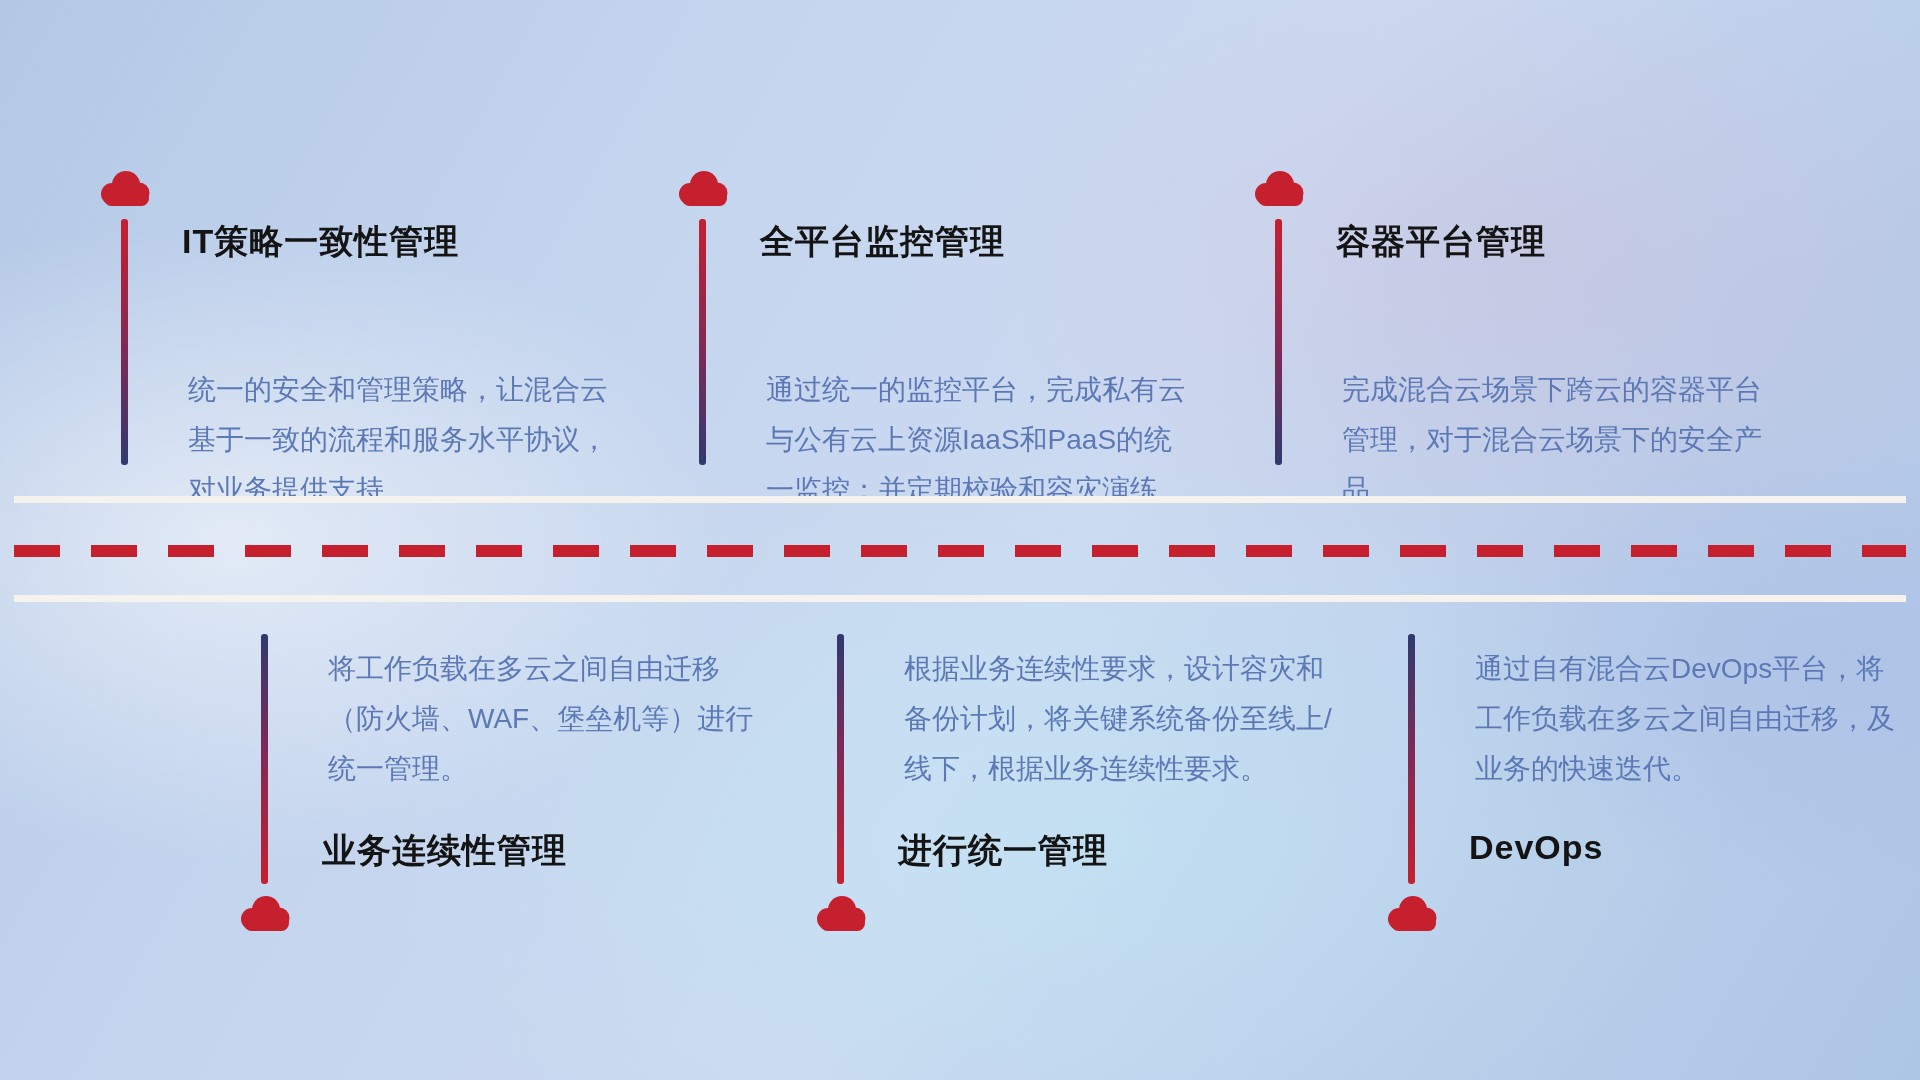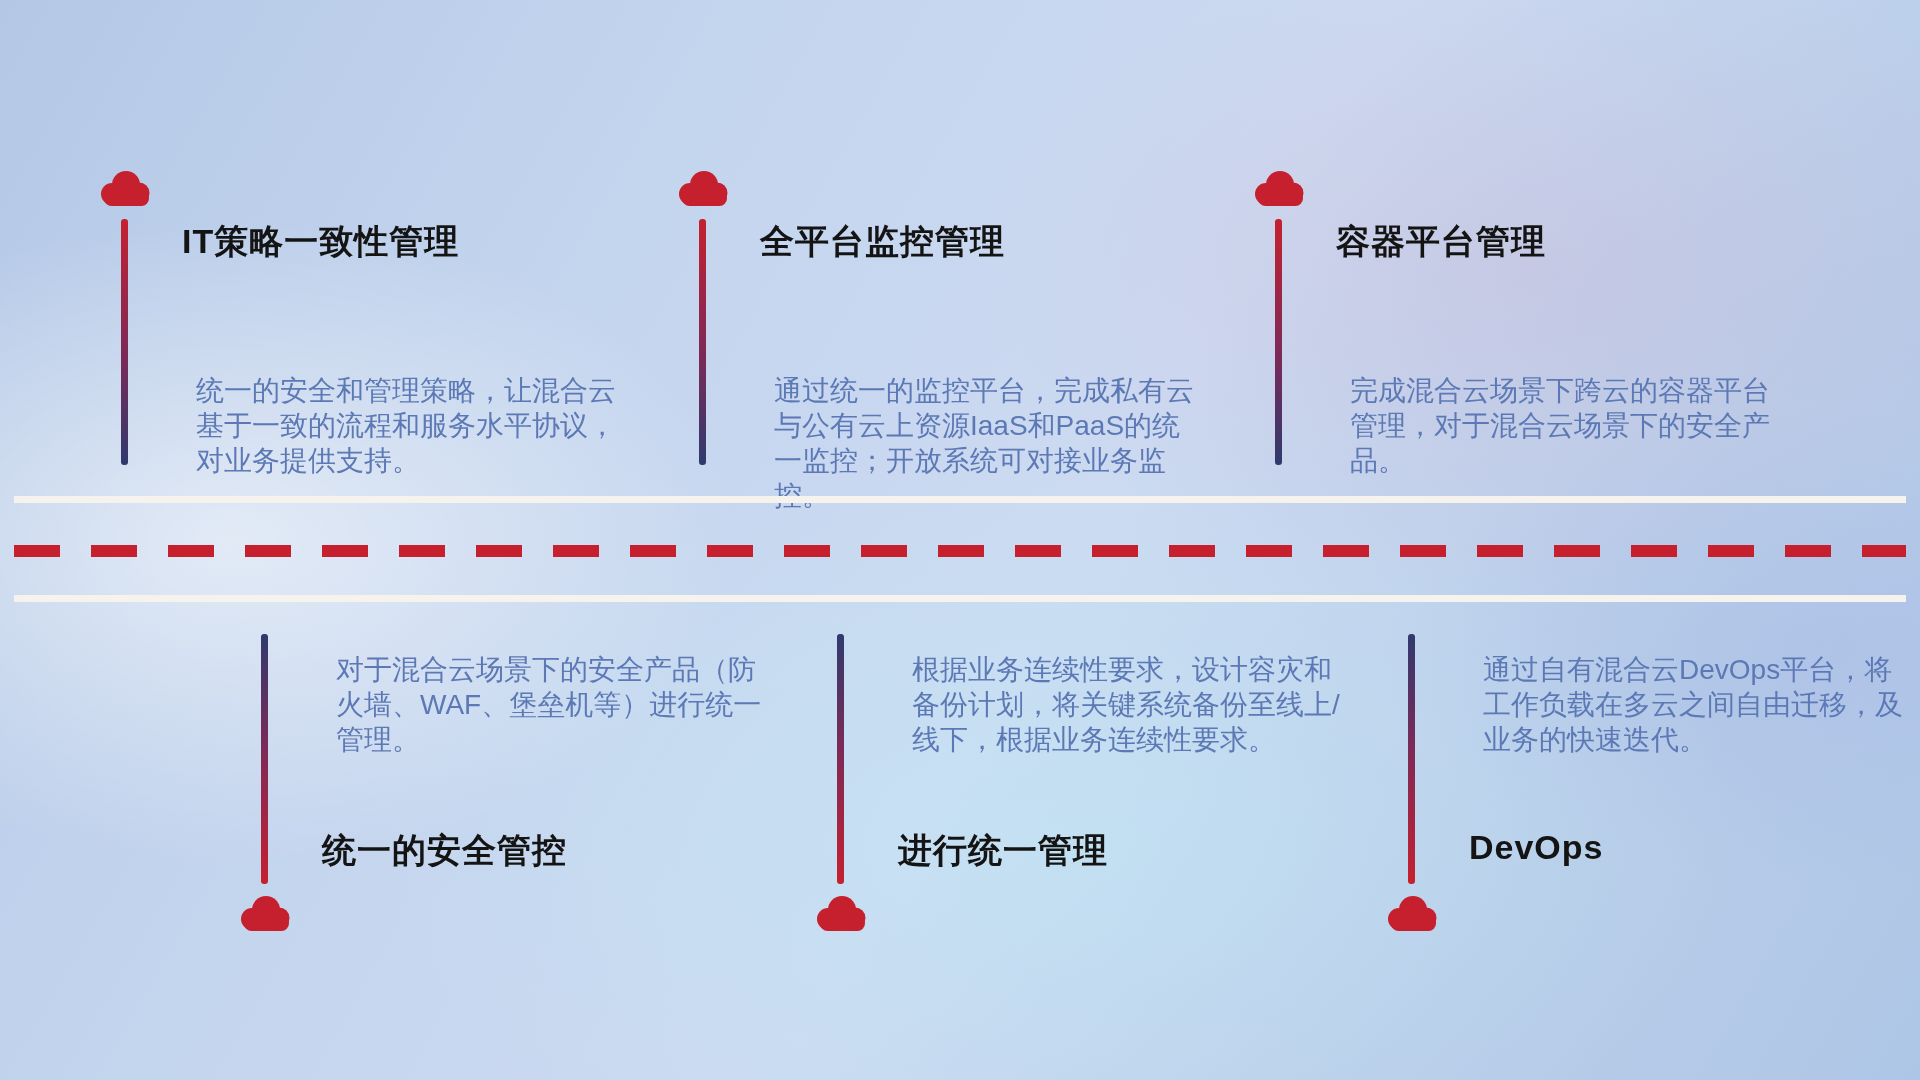--- a/index.html
+++ b/index.html
@@ -51,22 +51,22 @@
   
   .item-title {
     position: absolute; left: 86px; margin: 0;
     font-size: 34px; font-weight: 600; letter-spacing: 1px;
     color: var(--title, #141414); white-space: nowrap;
   }
   .col-top .item-title    { top: 50px; }
   .col-bottom .item-title { top: 194px; }
 
   .item-desc {
-    position: absolute; left: 86px; margin: 14px;
-    width: 432px; font-size: 28px; line-height: 35px;
+    position: absolute; left: 86px; margin: 6px;
+    width: 432px; font-size: 28px; line-height: 50px;
     color: var(--desc, #5c79b5);
   }
   .col-top .item-desc    { top: 190px; }
   .col-bottom .item-desc { top: 4px; }
 
   
   .road-line {
     position: absolute; left: 14px; right: 14px; height: 7px;
     background: var(--road, #f6f3ee);
   }
@@ -106,21 +106,21 @@
         <g fill="currentColor">
           <circle cx="16" cy="25" r="11"></circle>
             <circle cx="30" cy="16" r="14"></circle>
           <circle cx="43" cy="24" r="10.5"></circle>
             <rect x="8" y="22" width="45" height="15" rx="7.5"></rect>
         </g>
       </svg>
     </div>
     <div class="stem"></div>
     <h2 class="item-title">全平台监控管理</h2>
-    <p class="item-desc">通过统一的监控平台，完成私有云与公有云上资源IaaS和PaaS的统一监控；开放系统可对接业务监控。</p>
+    <p class="item-desc">通过统一的监控平台，完成私有云与公有云上资源IaaS和PaaS的统一监控；并定期校验和容灾演练。</p>
   </div>
 
   <div class="col col-top c3">
     <div class="cloud">
       <svg width="58" height="38" viewBox="0 0 58 38" aria-hidden="true">
         <g fill="currentColor">
           <circle cx="16" cy="25" r="11"></circle>
             <circle cx="30" cy="16" r="14"></circle>
           <circle cx="43" cy="24" r="10.5"></circle>
             <rect x="8" y="22" width="45" height="15" rx="7.5"></rect>
@@ -141,22 +141,22 @@
     <div class="cloud">
       <svg width="58" height="38" viewBox="0 0 58 38" aria-hidden="true">
         <g fill="currentColor">
           <circle cx="16" cy="25" r="11"></circle>
             <circle cx="30" cy="16" r="14"></circle>
           <circle cx="43" cy="24" r="10.5"></circle>
             <rect x="8" y="22" width="45" height="15" rx="7.5"></rect>
         </g>
       </svg>
     </div>
-    <p class="item-desc">对于混合云场景下的安全产品（防火墙、WAF、堡垒机等）进行统一管理。</p>
-    <h2 class="item-title">统一的安全管控</h2>
+    <p class="item-desc">将工作负载在多云之间自由迁移（防火墙、WAF、堡垒机等）进行统一管理。</p>
+    <h2 class="item-title">业务连续性管理</h2>
   </div>
 
   <div class="col col-bottom c2">
     <div class="stem"></div>
     <div class="cloud">
       <svg width="58" height="38" viewBox="0 0 58 38" aria-hidden="true">
         <g fill="currentColor">
           <circle cx="16" cy="25" r="11"></circle>
             <circle cx="30" cy="16" r="14"></circle>
           <circle cx="43" cy="24" r="10.5"></circle>

